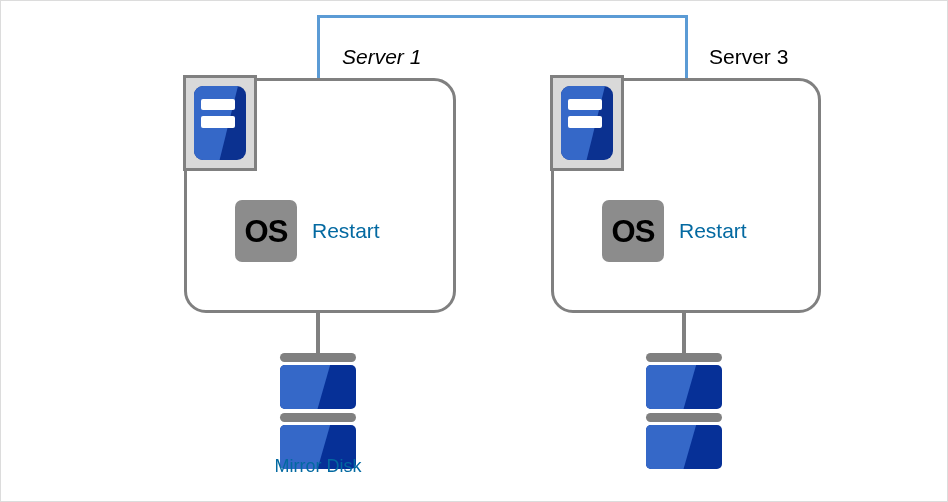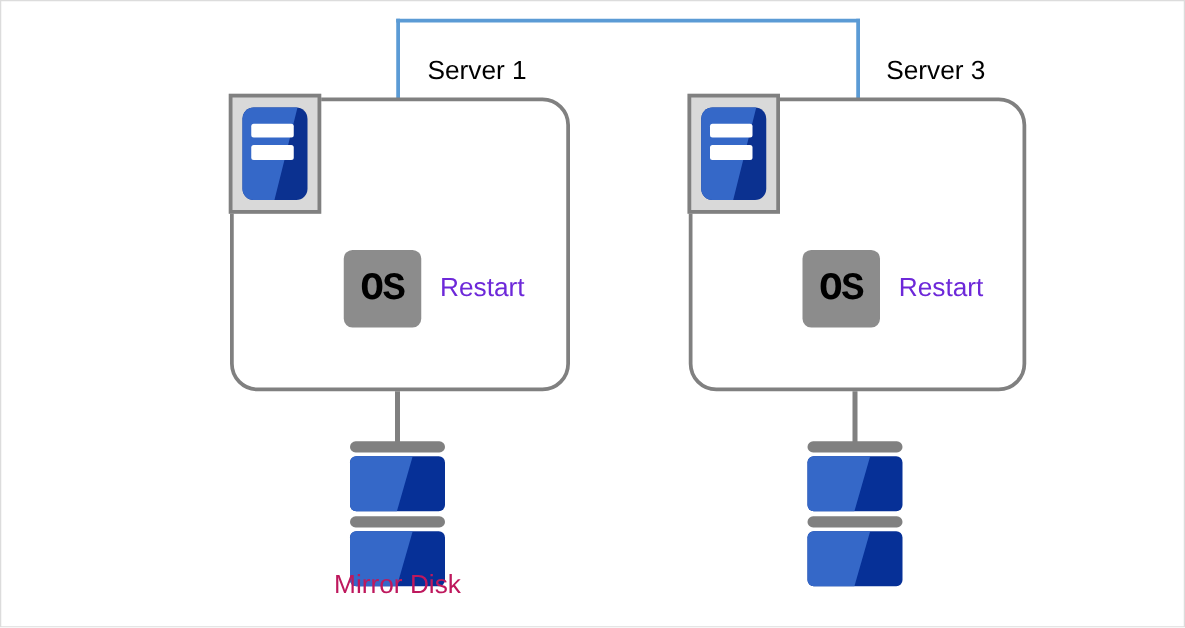--- a/index.html
+++ b/index.html
@@ -82,28 +82,27 @@
     height: 62px;
     border-radius: 7px;
     background: #8c8c8c;
     display: flex;
     align-items: center;
     justify-content: center;
     color: #000000;
     font-weight: bold;
     font-size: 31px;
     letter-spacing: -1px;
-    font-family: Liberation Mono, monospace;
+    font-family: Liberation Sans, sans-serif;
     line-height: 1;
-    margin-left: 40px;
   }
   .os-label {
     margin-left: 15px;
     font-size: 21px;
-    color: #6d28d9;
+    color: #0369a1;
     white-space: nowrap;
   }
 
   
   .conn {
     position: absolute;
     width: 4px;
     background: #808080;
   }
 
@@ -139,36 +138,36 @@
 
   
   .node-label {
     position: absolute;
     font-size: 21px;
     color: #000000;
     white-space: nowrap;
   }
   .disk-label {
     position: absolute;
-    font-size: 21px;
-    color: #be185d;
+    font-size: 18px;
+    color: #0369a1;
     white-space: nowrap;
     text-align: center;
   }
 </style>
 </head>
 <body>
 
 <div id="canvas">
 
   <div class="hb-seg" style="left:316px; top:14px; width:3px; height:64px;"></div>
   <div class="hb-seg" style="left:316px; top:14px; width:371px; height:3px;"></div>
   <div class="hb-seg" style="left:684px; top:14px; width:3px; height:64px;"></div>
 
-  <div class="node-label" style="left:341px; top:44px;">Server 1</div>
+  <div class="node-label" style="left:341px; top:44px;font-style:italic;">Server 1</div>
 
   <div class="server-box" style="left:183px; top:77px; width:272px; height:235px;"></div>
 
   <div class="srv-icon" style="left:182px; top:74px; width:74px; height:96px;">
     <div class="srv-icon-inner">
       <div class="lightwedge"></div>
       <div class="srv-bar b1"></div>
       <div class="srv-bar b2"></div>
     </div>
   </div>

